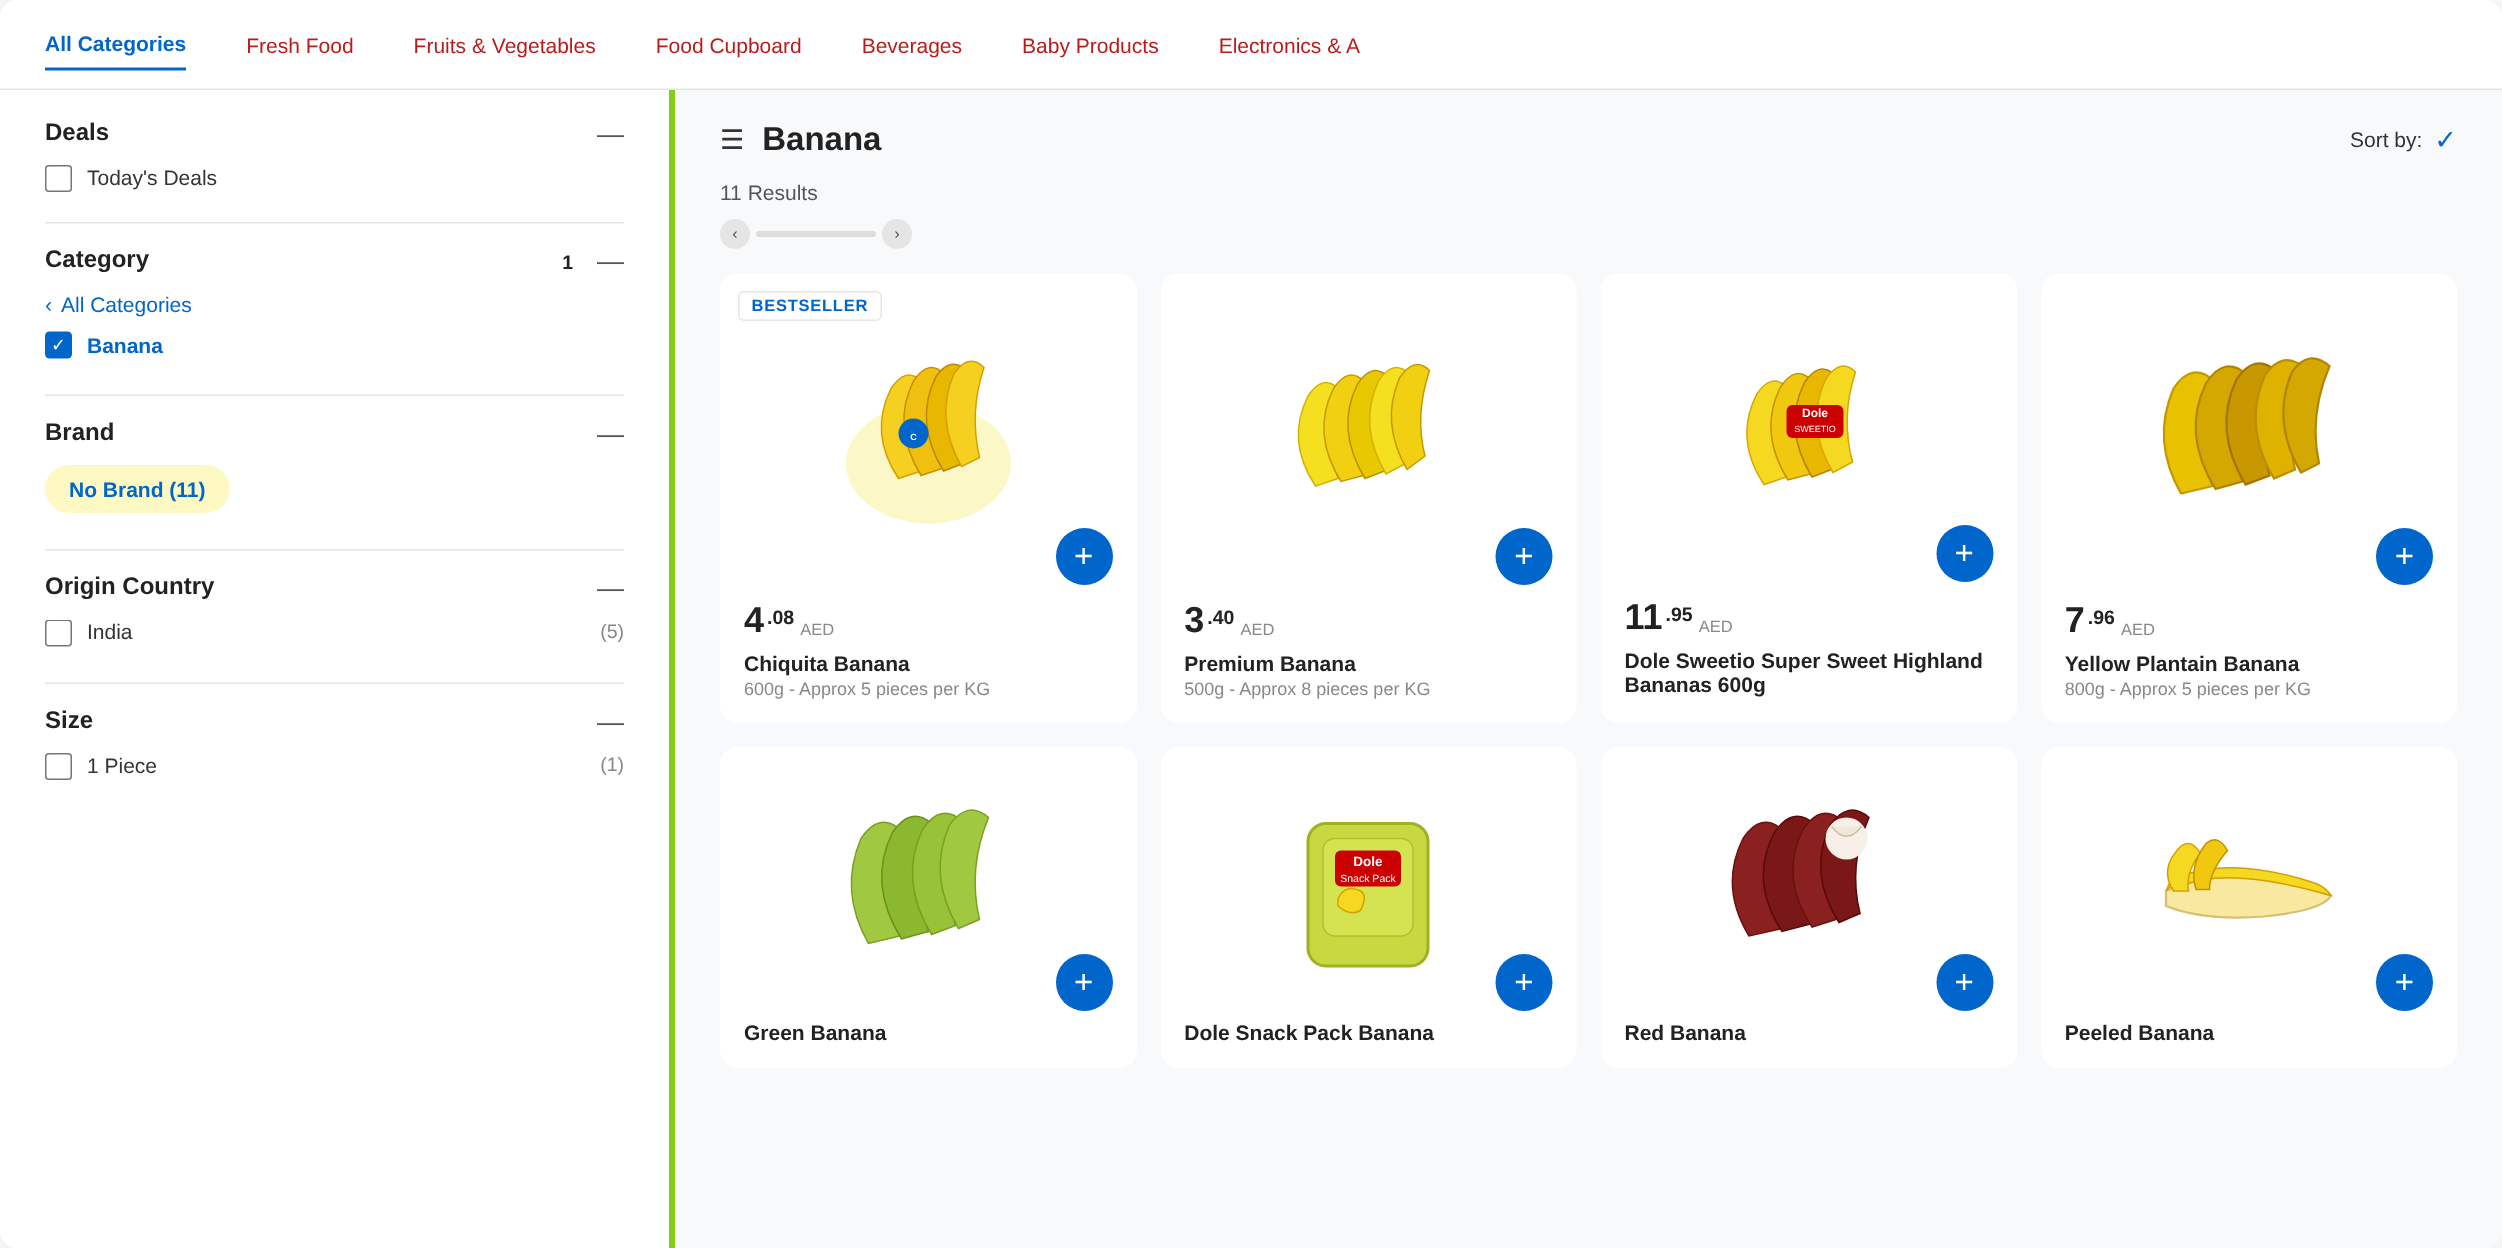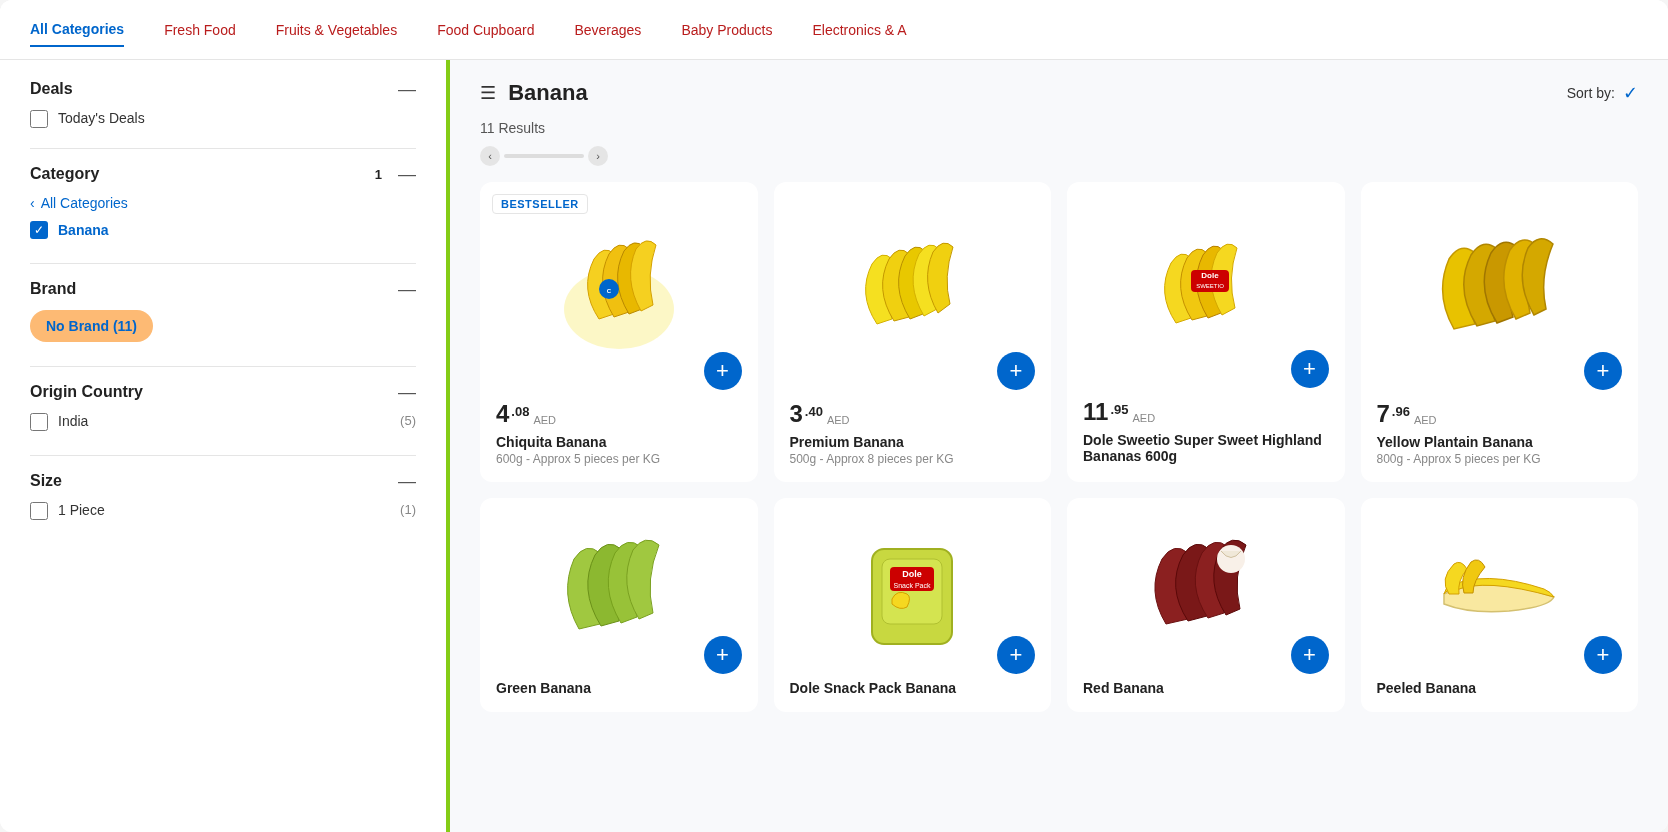--- a/index.html
+++ b/index.html
@@ -172,21 +172,21 @@
       position: absolute;
       right: 14px;
       top: 50%;
       transform: translateY(-50%);
       color: #999;
       font-size: 16px;
     }
 
     .brand-chip {
       display: inline-block;
-      background: #fdba74;
+      background: #fef9c3;
       color: #0066cc;
       font-weight: 700;
       font-size: 14px;
       padding: 8px 16px;
       border-radius: 20px;
       cursor: pointer;
     }
 
     .divider {
       border: none;

